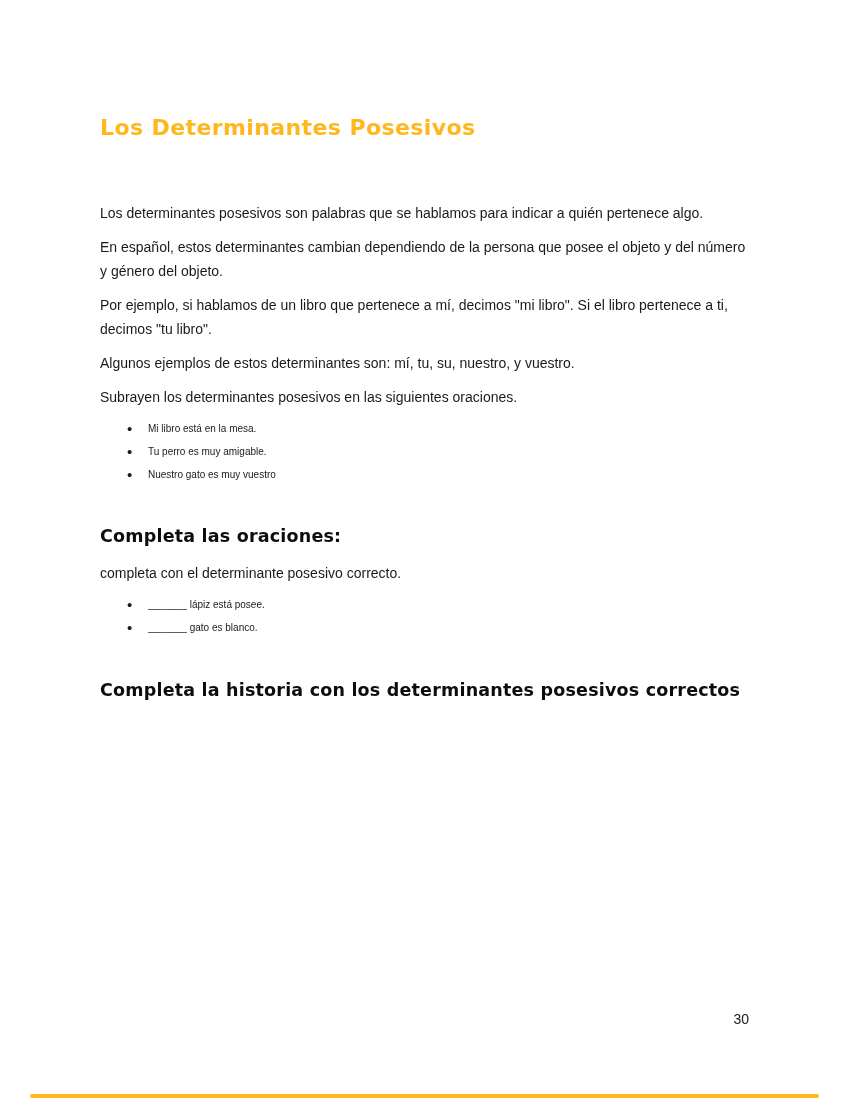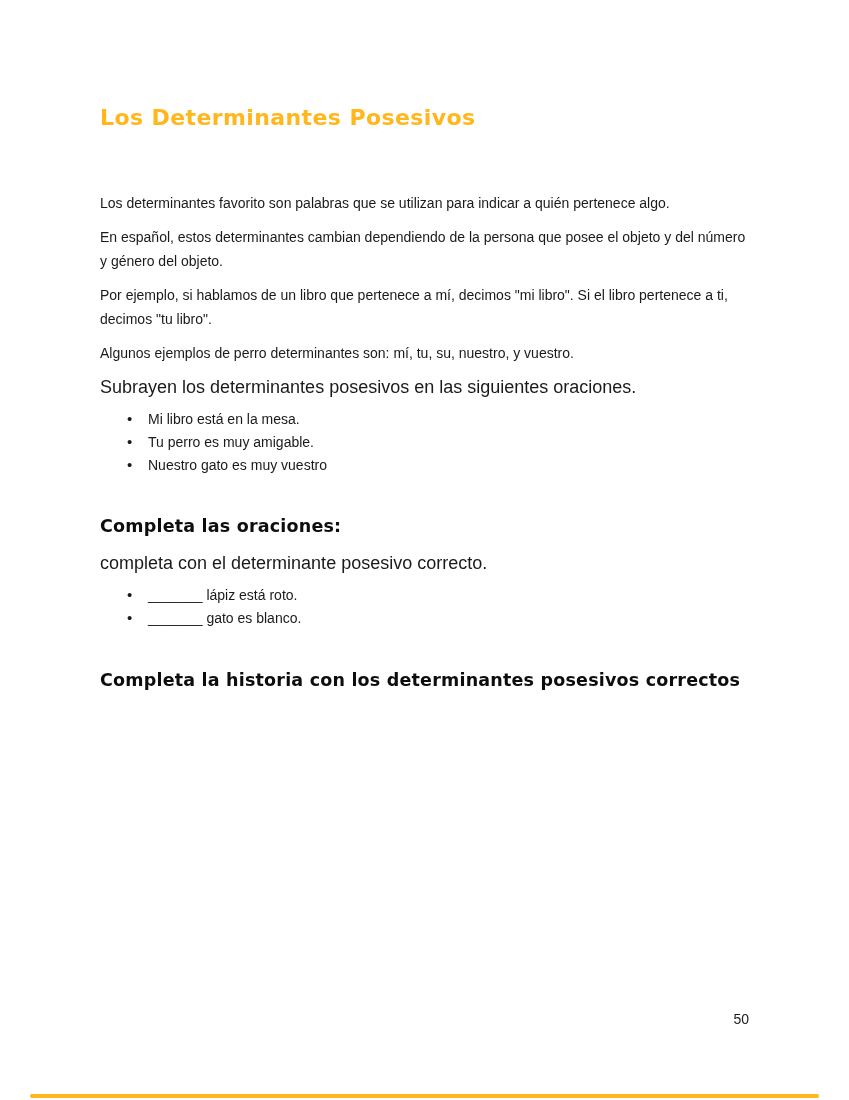--- a/index.html
+++ b/index.html
@@ -7,21 +7,21 @@
   body {
     width: 849px;
     height: 1100px;
     position: relative;
     font-family: "Liberation Sans", sans-serif;
     color: #1a1a1a;
     overflow: hidden;
   }
   .page {
     position: absolute;
-    top: 2px; left: 0;
+    top: 12px; left: 0;
     width: 849px;
     height: 940px;
     background: #ffffff;
     padding: 103px 94px 16px 100px;
   }
   .doc-title {
     font-family: "DejaVu Sans", "Liberation Sans", sans-serif;
     font-weight: bold;
     font-size: 22px;
     letter-spacing: 0.4px;
@@ -40,31 +40,31 @@
     font-family: "DejaVu Sans", "Liberation Sans", sans-serif;
     font-weight: bold;
     font-size: 17.5px;
     letter-spacing: 0.2px;
     color: #0d0d0d;
     line-height: 26px;
     margin-top: 37px;
     margin-bottom: 12px;
   }
   .instruction {
-    font-size: 18px;
+    font-size: 14px;
     line-height: 24px;
     margin-bottom: 9px;
   }
   ul.exercise-list {
     list-style: none;
     margin: 0 0 0 27px;
     padding: 0;
   }
   ul.exercise-list li {
-    font-size: 14px;
+    font-size: 10px;
     line-height: 22.8px;
     padding-left: 21px;
     position: relative;
   }
   ul.exercise-list li::before {
     content: "\2022";
     position: absolute;
     left: 0;
     top: 0;
     font-size: 15px;
@@ -87,46 +87,46 @@
     background: #FFB71C;
   }
 </style>
 </head>
 <body>
 
 <div class="page">
 
   <h1 class="doc-title">Los Determinantes Posesivos</h1>
 
-  <p class="para">Los determinantes favorito son palabras que se utilizan para indicar a quién pertenece algo.</p>
+  <p class="para">Los determinantes posesivos son palabras que se hablamos para indicar a quién pertenece algo.</p>
 
   <p class="para">En español, estos determinantes cambian dependiendo de la persona que posee el objeto y del número y género del objeto.</p>
 
   <p class="para"><b>Por ejemplo</b><span>, si hablamos de un libro que pertenece a mí, decimos "mi libro". Si el libro pertenece a ti, decimos "tu libro".</span></p>
 
-  <p class="para">Algunos ejemplos de perro determinantes son: mí, tu, su, nuestro, y vuestro.</p>
+  <p class="para">Algunos ejemplos de estos determinantes son: mí, tu, su, nuestro, y vuestro.</p>
 
 
   <p class="instruction">Subrayen los determinantes posesivos en las siguientes oraciones.</p>
 
   <ul class="exercise-list">
     <li>Mi libro está en la mesa.</li>
     <li>Tu perro es muy amigable.</li>
     <li>Nuestro gato es muy vuestro</li>
   </ul>
 
   <h2 class="section-heading">Completa las oraciones:</h2>
 
   <p class="instruction">completa con el determinante posesivo correcto.</p>
 
   <ul class="exercise-list">
-    <li>_______ lápiz está roto.</li>
+    <li>_______ lápiz está posee.</li>
     <li>_______ gato es blanco.</li>
   </ul>
 
   <h2 class="section-heading">Completa la historia con los determinantes posesivos correctos</h2>
 
 
 </div>
 
-<div class="page-number">50</div>
+<div class="page-number">30</div>
 
 <div class="footer-rule"></div>
 
 </body></html>

